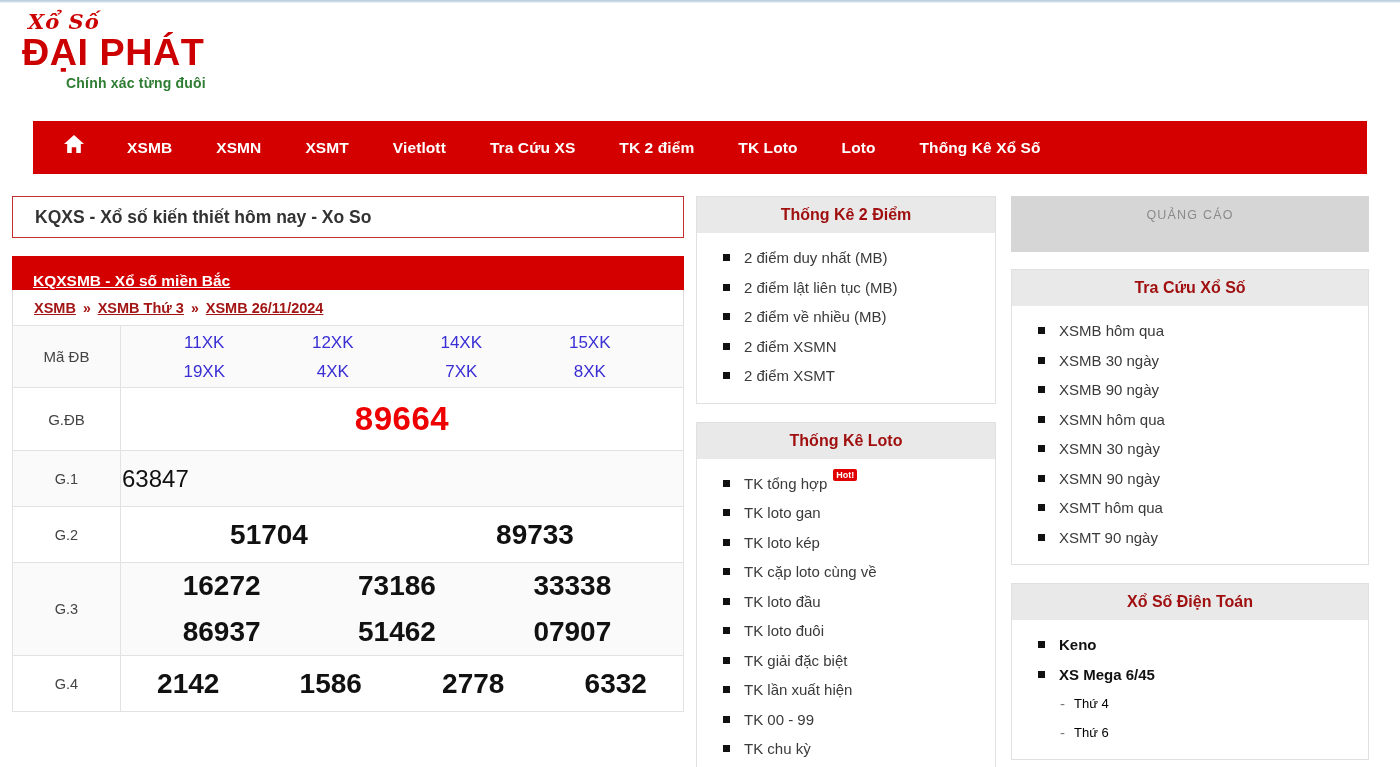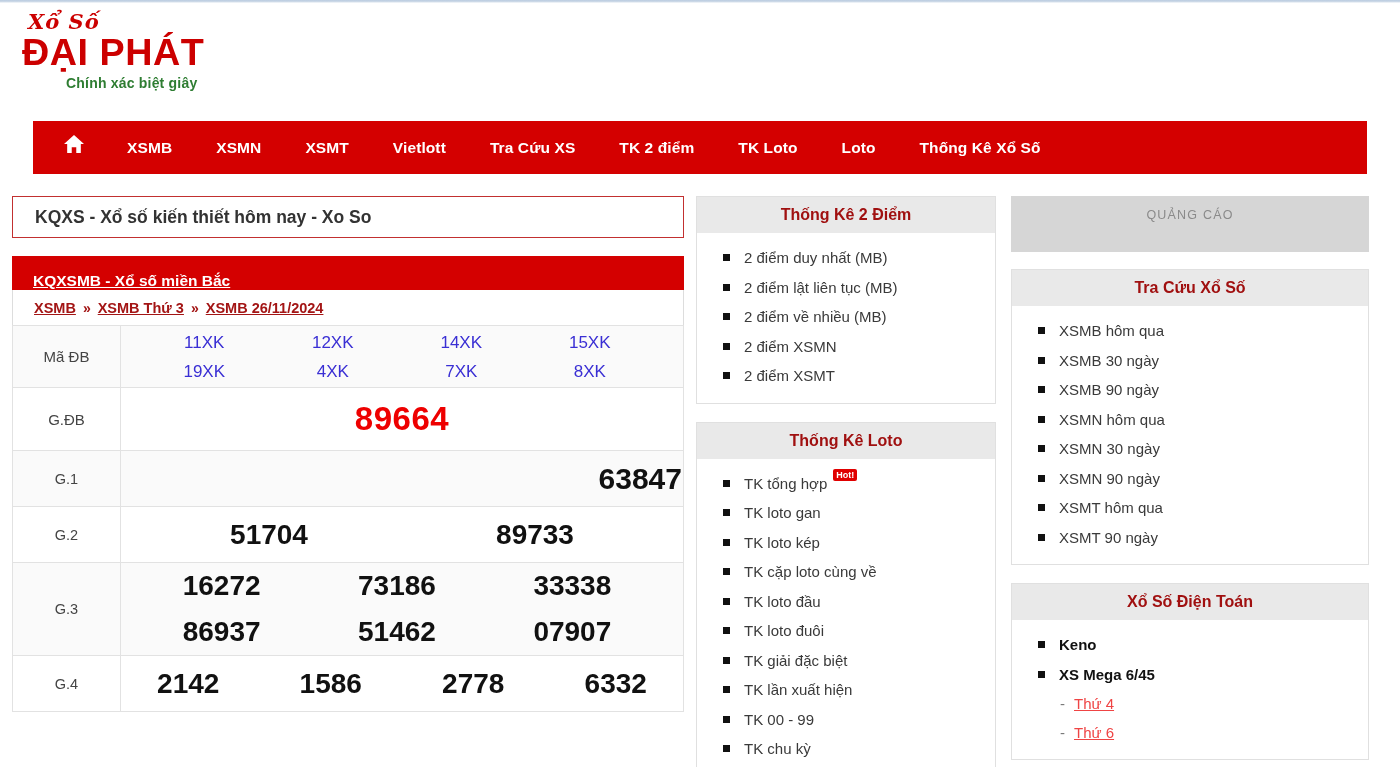--- a/index.html
+++ b/index.html
@@ -182,24 +182,24 @@
   .num-db {
     text-align: center;
     color: #ee0000;
     font-size: 33px;
     font-weight: bold;
     letter-spacing: 0.5px;
   }
   .row-g1 td { height: 56px; background: #fafafa; }
   .row-g1 .lbl { font-size: 14.5px; }
   .num-big {
-    text-align: right;
+    text-align: left;
     color: #111111;
-    font-size: 30px;
-    font-weight: bold;
+    font-size: 24px;
+    font-weight: normal;
   }
   .row-g2 td { height: 56px; }
   .row-g2 .lbl { font-size: 14.5px; }
   .grid2 {
     display: grid;
     grid-template-columns: repeat(2, 1fr);
     padding: 0 14px;
   }
   .grid2 div, .grid3 div, .grid4 div {
     text-align: center;
@@ -283,21 +283,21 @@
     padding-left: 48px;
     line-height: 29px;
     cursor: pointer;
   }
   .dash {
     color: #7a7a7a;
     font-size: 15px;
     margin-right: 9px;
     line-height: 29px;
   }
-  .sub-text { color: #ef4444; font-size: 15px; text-decoration: underline; }
+  .sub-text { color: #000000; font-size: 13px; }
 
   
   .adbox {
     background: #d6d6d6;
     height: 56px;
     display: flex;
     align-items: flex-start;
     justify-content: center;
     padding-top: 12px;
     margin-bottom: 17px;
@@ -310,21 +310,21 @@
 </style>
 </head>
 <body>
 
 <div class="top-rule"></div>
 
 <div class="logo-wrap">
   <div class="logo">
     <span class="logo-script">Xổ Số</span>
     <span class="logo-main">ĐẠI PHÁT</span>
-    <span class="logo-sub">Chính xác biệt giây</span>
+    <span class="logo-sub">Chính xác từng đuôi</span>
   </div>
 </div>
 
 <div class="nav">
   <div class="nav-item home">
     <span class="home-icon">
       <svg width="22" height="20" viewBox="0 0 24 22" fill="#ffffff">
         <path d="M12 1 L23 11 L19.5 11 L19.5 21 L14.5 21 L14.5 14.5 L9.5 14.5 L9.5 21 L4.5 21 L4.5 11 L1 11 Z"></path>
       </svg>
     </span>

